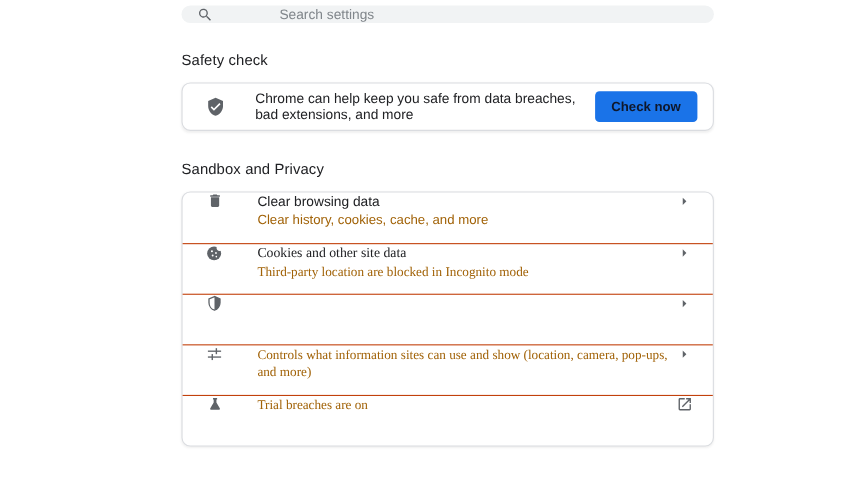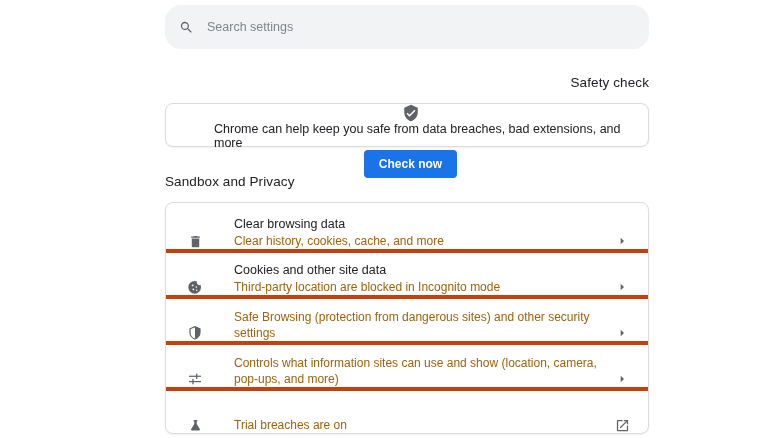--- a/index.html
+++ b/index.html
@@ -12,88 +12,88 @@
     color: #202124;
   }
   .content-col {
     position: absolute;
     left: 165px; top: 0;
     width: 484px;
   }
   
   .search-bar {
     margin-top: 5px;
-    height: 44px;
+    height: 16px;
     background: #f1f3f4;
     border-radius: 16px;
     display: flex;
     align-items: center;
     padding: 0 14px;
+    gap: 47px;
   }
   .search-bar svg { flex: 0 0 auto; }
   .search-input {
     border: none; outline: none; background: transparent;
     margin-left: 13px;
     font-size: 12.5px;
     font-family: "Liberation Sans", "DejaVu Sans", sans-serif;
     color: #202124;
     width: 100%;
   }
   .search-input::placeholder { color: #80868b; opacity: 1; }
   
   .section-heading {
     font-size: 13.5px;
     font-weight: 400;
     color: #202124;
     letter-spacing: 0.1px;
   }
-  .heading-safety { margin-top: 26px; text-align: right; }
+  .heading-safety { margin-top: 26px; }
   .heading-security { margin-top: 27px; }
   
   .card {
     background: #fff;
     border: 1px solid #dadce0;
     border-radius: 8px;
     box-shadow: 0 1px 2px rgba(60,64,67,0.08);
-    flex-direction: column;
   }
   .safety-card {
     margin-top: 13px;
     height: 44px;
     display: flex;
     align-items: center;
     padding: 0 14px 0 21px;
   }
   .safety-card .msg {
     flex: 1;
     margin-left: 27px;
     font-size: 12.5px;
     color: #202124;
   }
   .primary-btn {
     flex: 0 0 auto;
     background: #1a73e8;
-    color: #ffffff;
+    color: #0f172a;
     border: none;
     border-radius: 4px;
     font-family: "Liberation Sans", "DejaVu Sans", sans-serif;
     font-size: 12px;
     font-weight: bold;
     padding: 7px 15px;
     cursor: pointer;
   }
   .list-card { margin-top: 13px; }
   .list-row {
     height: 46px;
     display: flex;
-    align-items: flex-end;
+    align-items: flex-start;
     padding: 0 18px 0 21px;
     cursor: pointer;
   }
-  .list-row + .list-row { border-top: 4px solid #c2410c; }
+  .list-row + .list-row { border-top: 1px solid #c2410c; font-family: Liberation Serif, serif; }
   .row-icon { flex: 0 0 16px; display: flex; align-items: center; justify-content: center; }
   .row-text { flex: 1; margin-left: 31px; display: flex; flex-direction: column; justify-content: center; }
   .row-title { font-size: 12.5px; color: #202124; line-height: 17px; }
   .row-subtitle { font-size: 12px; color: #a16207; line-height: 16px; }
   .row-trailing { flex: 0 0 auto; display: flex; align-items: center; justify-content: center; width: 16px; }
   .ico { display: block; }
 </style>
 </head>
 <body>
 
@@ -169,21 +169,20 @@
           <defs>
             <clipPath id="halfShield">
                 <rect x="12" y="0" width="12" height="24"></rect>
               </clipPath>
           </defs>
           <path d="M12 2.4L4.5 5.7v5.1c0 4.7 3.2 9.1 7.5 10.2 4.3-1.1 7.5-5.5 7.5-10.2V5.7L12 2.4z" fill="none" stroke="#5f6368" stroke-width="1.8"></path>
           <path d="M12 2.4L4.5 5.7v5.1c0 4.7 3.2 9.1 7.5 10.2 4.3-1.1 7.5-5.5 7.5-10.2V5.7L12 2.4z" fill="#5f6368" clip-path="url(#halfShield)"></path>
         </svg>
       </span>
       <span class="row-text">
-        <span class="row-subtitle">Safe Browsing (protection from dangerous sites) and other security settings</span>
       </span>
       <span class="row-trailing">
         <svg class="ico" width="16" height="16" viewBox="0 0 24 24" fill="#5f6368">
           <path d="M10 17l5-5-5-5v10z"></path>
         </svg>
       </span>
     </div>
 
     <div class="list-row">
       <span class="row-icon">

